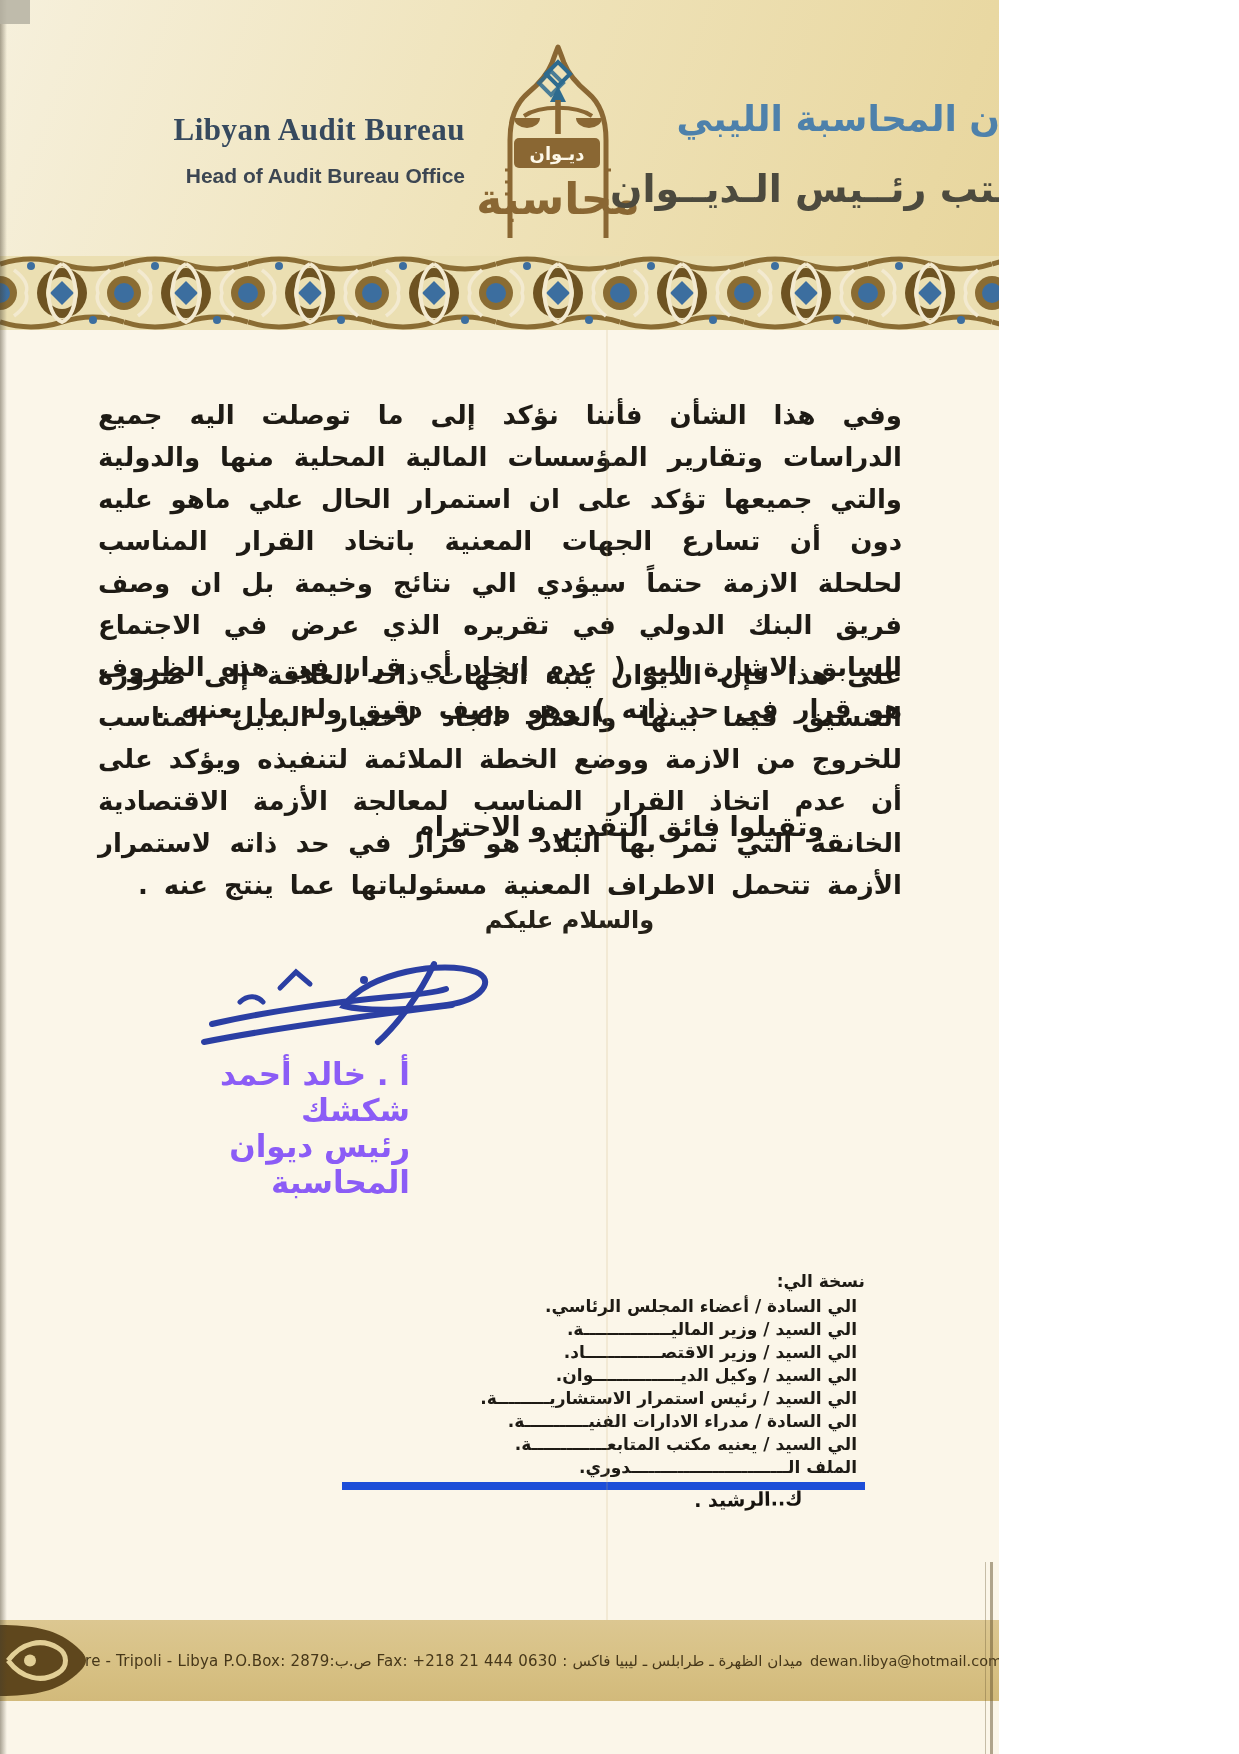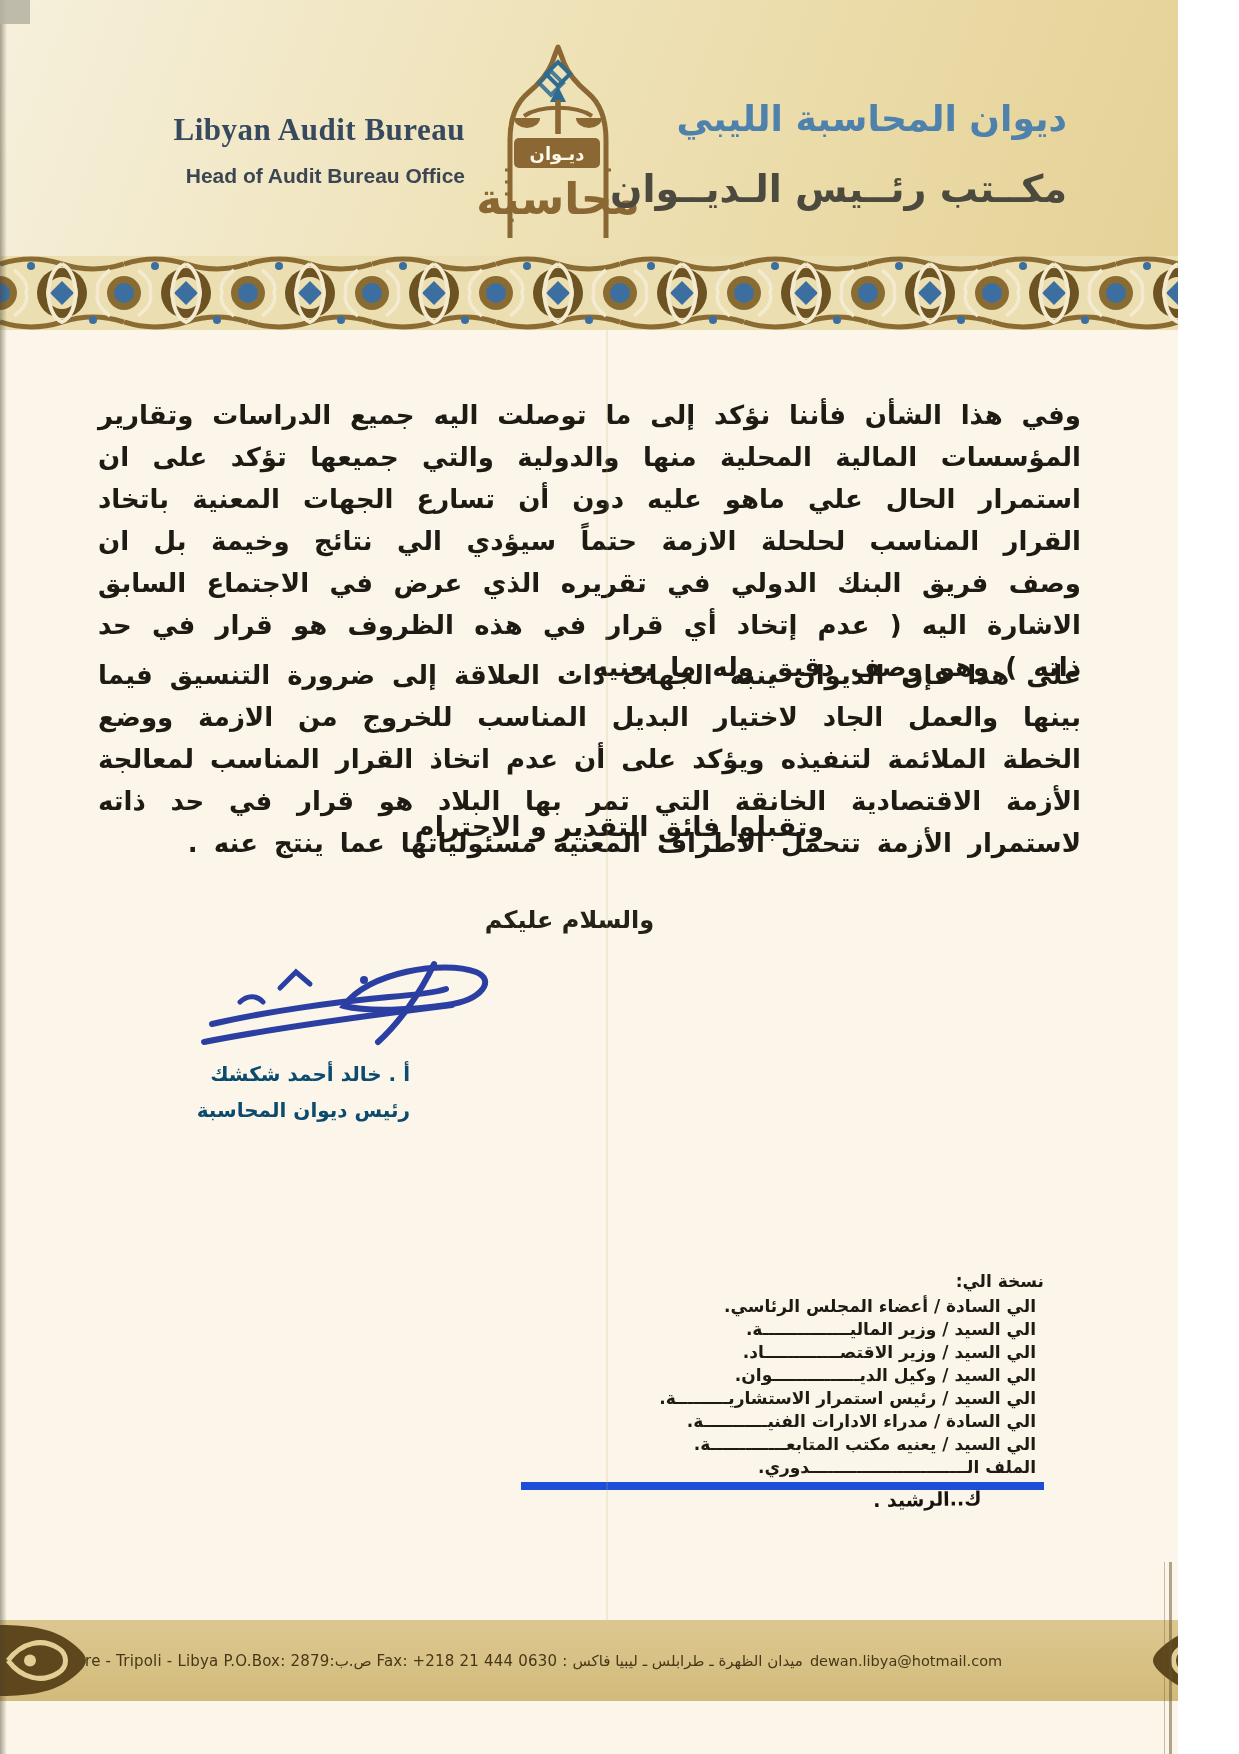--- a/index.html
+++ b/index.html
@@ -1,18 +1,18 @@
 <!DOCTYPE html>
 <html lang="ar"><head>
 <meta charset="utf-8">
 <style>
   html,body{margin:0;padding:0;}
   body{font-family:"DejaVu Sans",sans-serif;}
   .page{
-    position:relative;width:1178px;height:1754px;overflow:hidden;
+    position:relative;width:999px;height:1754px;overflow:hidden;
     background:#fbf6e9;
   }
   
   .header-band{
     position:absolute;top:0;left:0;width:1239px;height:256px;
     background:linear-gradient(110deg,#f6f0dc 0%,#efe3ba 40%,#e9d8a2 75%,#e4d094 100%);
   }
   .org-en{
     position:absolute;top:112px;left:150px;width:315px;text-align:right;
     color:#36495e;
@@ -39,21 +39,21 @@
     position:absolute;top:811px;left:0;width:1239px;text-align:center;direction:rtl;
     font-size:27px;font-weight:700;color:#1e1b15;
   }
   .salutation{
     position:absolute;top:906px;left:0;width:1239px;text-align:center;direction:rtl;
     font-size:24px;font-weight:600;color:#262219;transform:translateX(-50px);
   }
   .signature{position:absolute;top:952px;left:182px;width:312px;height:104px;}
   .signer{
     position:absolute;top:1056px;left:168px;width:242px;direction:rtl;text-align:right;
-    font-size:20px;font-weight:700;color:#0c4a6e;line-height:36px;
+    font-size:31px;font-weight:700;color:#8b5cf6;line-height:36px;
   }
   
   .cc{
     position:absolute;top:1270px;right:134px;direction:rtl;text-align:right;
     font-size:17px;font-weight:700;color:#1e1b15;line-height:23px;
   }
   .cc .cc-label{margin-bottom:2px;}
   .cc .cc-item{padding-right:8px;}
   .cc .cc-file{
     padding-right:8px;display:inline-block;min-width:515px;

